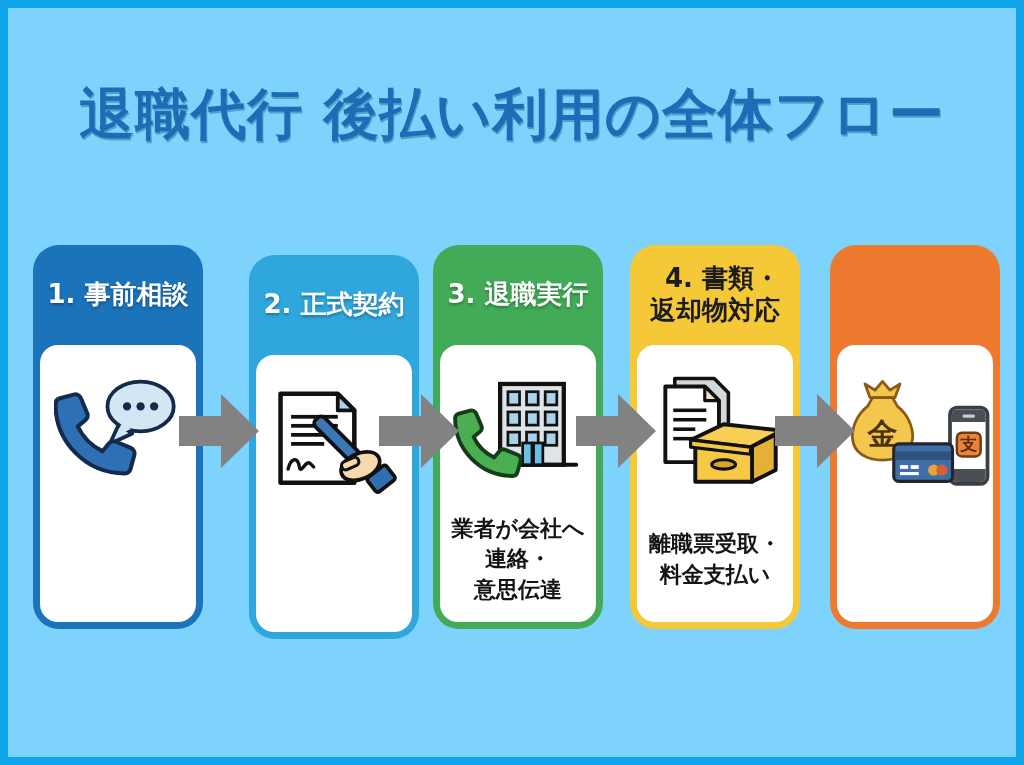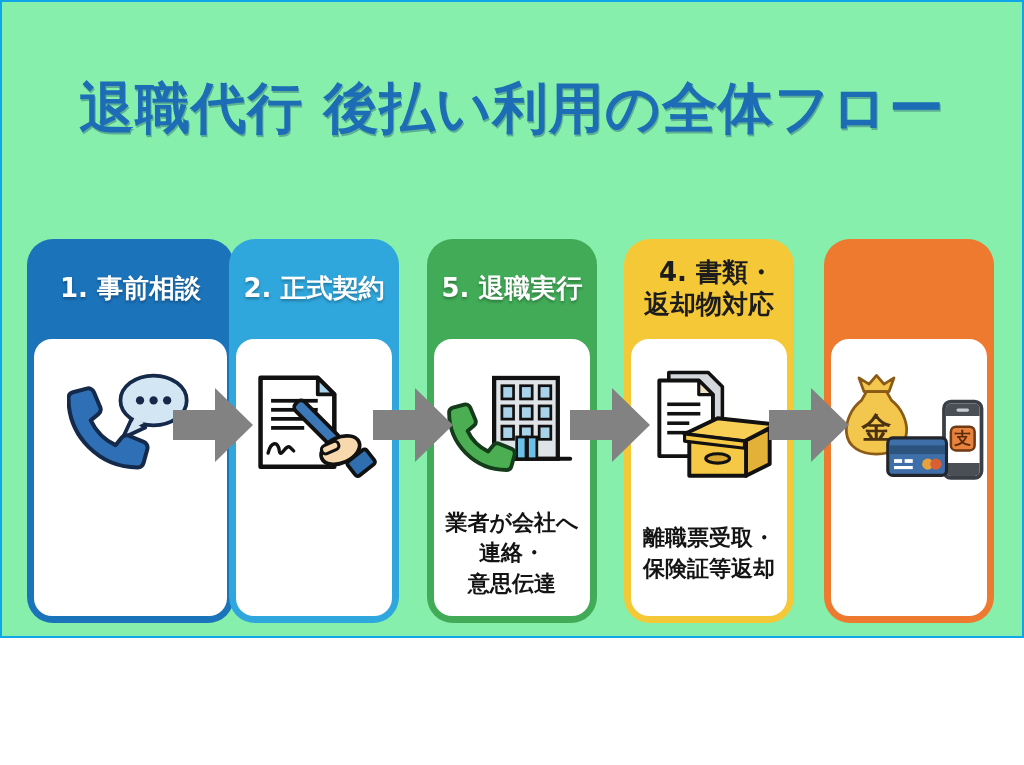--- a/index.html
+++ b/index.html
@@ -1,18 +1,18 @@
 <!DOCTYPE html>
 <html style="--arrow: #828282;"><head>
 <meta charset="utf-8">
 <style>
   html,body{margin:0;padding:0;background:#fff;}
   .page{
-    position:relative;width:1024px;height:638px;box-sizing:border-box;
-    background:#86efac;border:2px solid #0ea5e9;overflow:hidden;
+    position:relative;width:1024px;height:765px;box-sizing:border-box;
+    background:#7dd3fc;border:8px solid #0ea5e9;overflow:hidden;
     font-family:"DejaVu Sans","Liberation Sans",sans-serif;
   }
   .title{
     position:absolute;top:70px;left:0;right:0;text-align:center;
     font-size:55px;font-weight:900;letter-spacing:1px;
     text-shadow:1px 2px 0 rgba(16,58,102,0.35);
     white-space:nowrap;
   }
   .card{
     position:absolute;top:237px;width:170px;height:384px;border-radius:26px;
@@ -40,40 +40,40 @@
   .arrow{position:absolute;top:386px;width:80px;height:74px;z-index:5;color:var(--arrow,#828282);}
   .a1{left:171px;} .a2{left:371px;} .a3{left:568px;} .a4{left:767px;}
 </style>
 </head>
 <body>
 
 <div class="page">
 
   <div class="title" style="color: rgb(28, 109, 181);">退職代行 後払い利用の全体フロー</div>
 
-  <div class="card" style="left: 25px; padding-left: 37px; --c: #1b73ba; --htc: #ffffff;">
+  <div class="card" style="left: 25px; --c: #1b73ba; --htc: #ffffff;">
     <div class="card-header">1. 事前相談</div>
     <div class="card-body">
       <div class="icon-wrap">
         <svg width="128" height="116" viewBox="0 0 170 140">
           <path d="M86,64 l-12,26 l30,-14 z" fill="#d3e6f4" stroke="#15294a" stroke-width="5" stroke-linejoin="round"></path>
           <ellipse cx="115" cy="40" rx="44" ry="33" fill="#d3e6f4" stroke="#15294a" stroke-width="5"></ellipse>
           <path d="M90,62 l-8,18 l20,-10 z" fill="#d3e6f4"></path>
           <circle cx="97" cy="40" r="5.5" fill="#15294a"></circle>
           <circle cx="115" cy="40" r="5.5" fill="#15294a"></circle>
           <circle cx="133" cy="40" r="5.5" fill="#15294a"></circle>
           <g transform="translate(2,24) scale(0.205)">
             <path d="M164.9 24.6c-7.7-18.6-28-28.5-47.4-23.2l-88 24C12.1 30.2 0 46 0 64C0 311.4 200.6 512 448 512c18 0 33.8-12.1 38.6-29.5l24-88c5.3-19.4-4.6-39.7-23.2-47.4l-96-40c-16.3-6.8-35.2-2.1-46.3 11.6L304.7 368C234.3 334.7 177.3 277.7 144 207.3L193.3 167c13.7-11.2 18.4-30 11.6-46.3l-40-96z" fill="#2e6fb5" stroke="#15294a" stroke-width="26" stroke-linejoin="round"></path>
           </g>
         </svg>
       </div>
     </div>
   </div>
 
-  <div class="card" style="left: 227px; --c: #2fa7dd; --htc: #ffffff;">
+  <div class="card" style="left: 241px; margin-top: 10px; --c: #2fa7dd; --htc: #ffffff;">
     <div class="card-header">2. 正式契約</div>
     <div class="card-body">
       <div class="icon-wrap">
         <svg width="128" height="110" viewBox="0 0 170 140">
           <path d="M14,10 h76 l22,22 v96 h-98 z" fill="#ffffff" stroke="#111" stroke-width="6" stroke-linejoin="round"></path>
           <path d="M90,10 v22 h22 z" fill="#a9d3ea" stroke="#111" stroke-width="5" stroke-linejoin="round"></path>
           <rect x="28" y="38" width="62" height="5" fill="#111"></rect>
           <rect x="28" y="50" width="62" height="5" fill="#111"></rect>
           <rect x="28" y="62" width="62" height="5" fill="#111"></rect>
           <rect x="28" y="74" width="44" height="5" fill="#111"></rect>
@@ -89,21 +89,21 @@
           </g>
           <g transform="rotate(-38 146 124)">
             <rect x="132" y="112" width="32" height="24" rx="4" fill="#2f6fb0" stroke="#111" stroke-width="5"></rect>
           </g>
         </svg>
       </div>
     </div>
   </div>
 
   <div class="card" style="left: 425px; --c: #41ab57; --htc: #ffffff;">
-    <div class="card-header">5. 退職実行</div>
+    <div class="card-header">3. 退職実行</div>
     <div class="card-body">
       <div class="icon-wrap">
         <svg width="132" height="116" viewBox="0 0 170 140">
           <line x1="46" y1="116" x2="160" y2="116" stroke="#111" stroke-width="5" stroke-linecap="round"></line>
           <rect x="62" y="12" width="82" height="104" fill="#dfe4e8" stroke="#111" stroke-width="5.5"></rect>
           <rect x="72" y="22" width="15" height="17" fill="#a9d3ea" stroke="#111" stroke-width="3.5"></rect>
           <rect x="96" y="22" width="15" height="17" fill="#a9d3ea" stroke="#111" stroke-width="3.5"></rect>
           <rect x="120" y="22" width="15" height="17" fill="#a9d3ea" stroke="#111" stroke-width="3.5"></rect>
           <rect x="72" y="48" width="15" height="17" fill="#a9d3ea" stroke="#111" stroke-width="3.5"></rect>
           <rect x="96" y="48" width="15" height="17" fill="#a9d3ea" stroke="#111" stroke-width="3.5"></rect>
@@ -138,21 +138,21 @@
           <rect x="32" y="68" width="28" height="4.5" fill="#111"></rect>
           <rect x="32" y="80" width="28" height="4.5" fill="#111"></rect>
           <polygon points="132,92 162,77 162,122 132,137" fill="#e3b138" stroke="#111" stroke-width="5" stroke-linejoin="round"></polygon>
           <rect x="60" y="92" width="72" height="45" fill="#f5c845" stroke="#111" stroke-width="5" stroke-linejoin="round"></rect>
           <polygon points="54,84 96,64 170,72 130,93" fill="#f7cf55" stroke="#111" stroke-width="5" stroke-linejoin="round"></polygon>
           <polygon points="54,84 130,93 130,102 54,93" fill="#f5c845" stroke="#111" stroke-width="4" stroke-linejoin="round"></polygon>
           <ellipse cx="96" cy="115" rx="15" ry="6" fill="#d8a62e" stroke="#111" stroke-width="4"></ellipse>
         </svg>
       </div>
       <div class="card-text">離職票受取・
-保険証等返却</div>
+料金支払い</div>
     </div>
   </div>
 
   <div class="card" style="left: 822px; --c: #ee7a30; --htc: #ffffff;">
     <div class="card-body">
       <div class="icon-wrap">
         <svg width="150" height="119" viewBox="0 0 240 190">
 
           <rect x="176" y="60" width="60" height="122" rx="11" fill="#ffffff" stroke="#3a3f45" stroke-width="6"></rect>
           <path d="M187,63 h38 a8,8 0 0 1 8,8 v12 h-54 v-12 a8,8 0 0 1 8,-8 z" fill="#4a4f55"></path>

